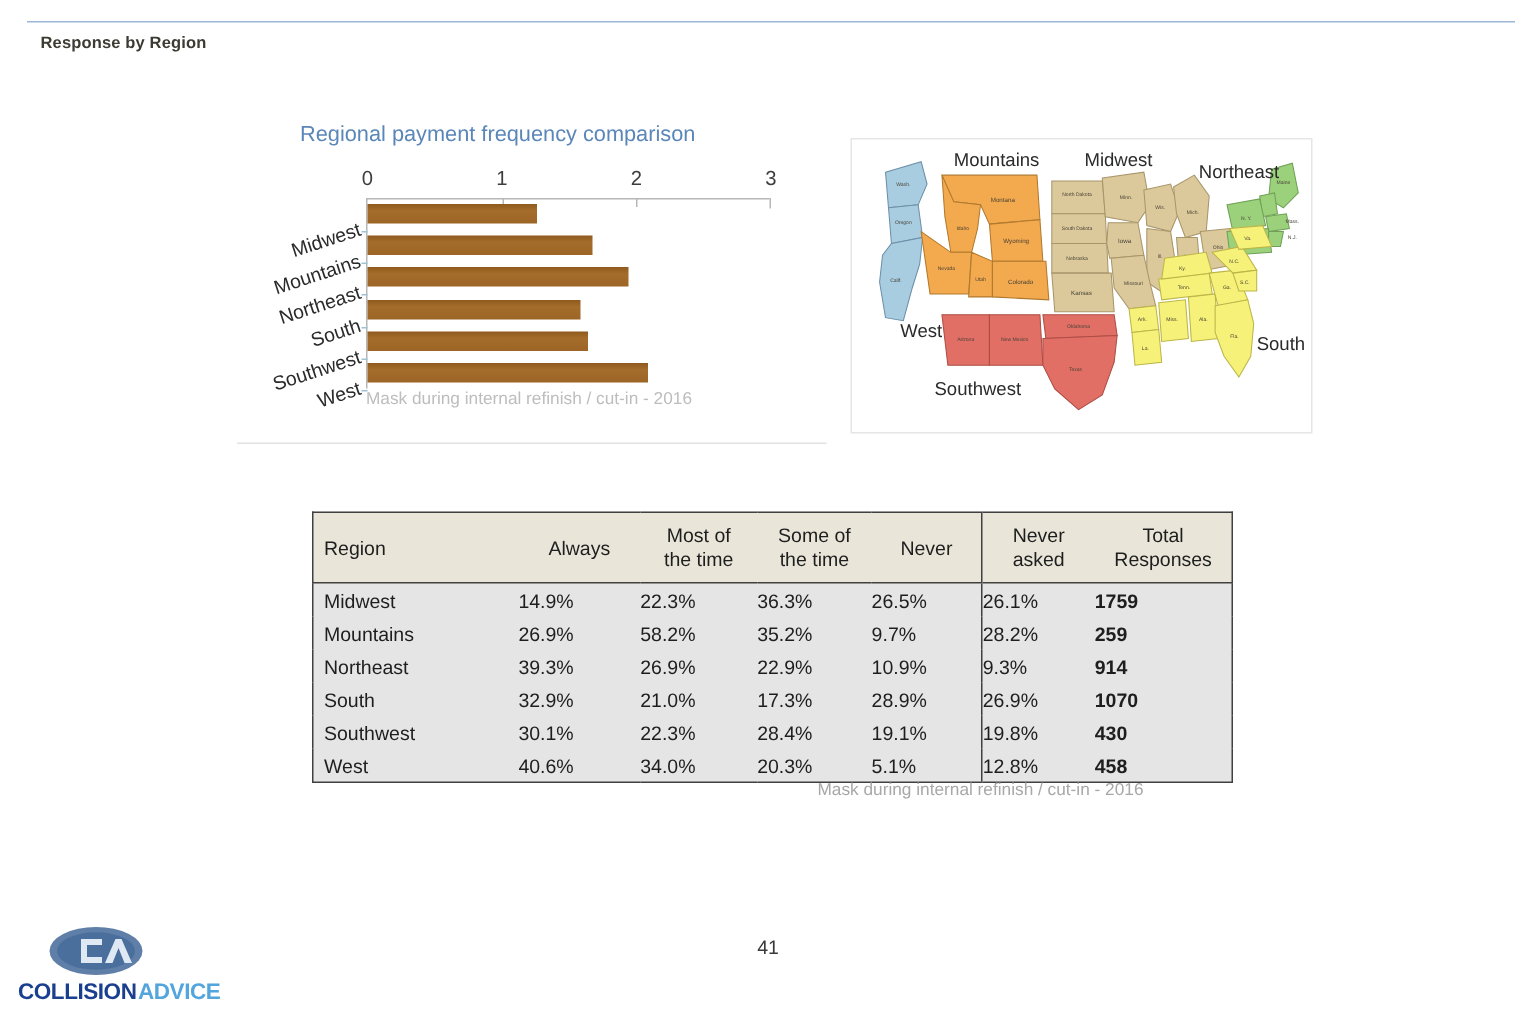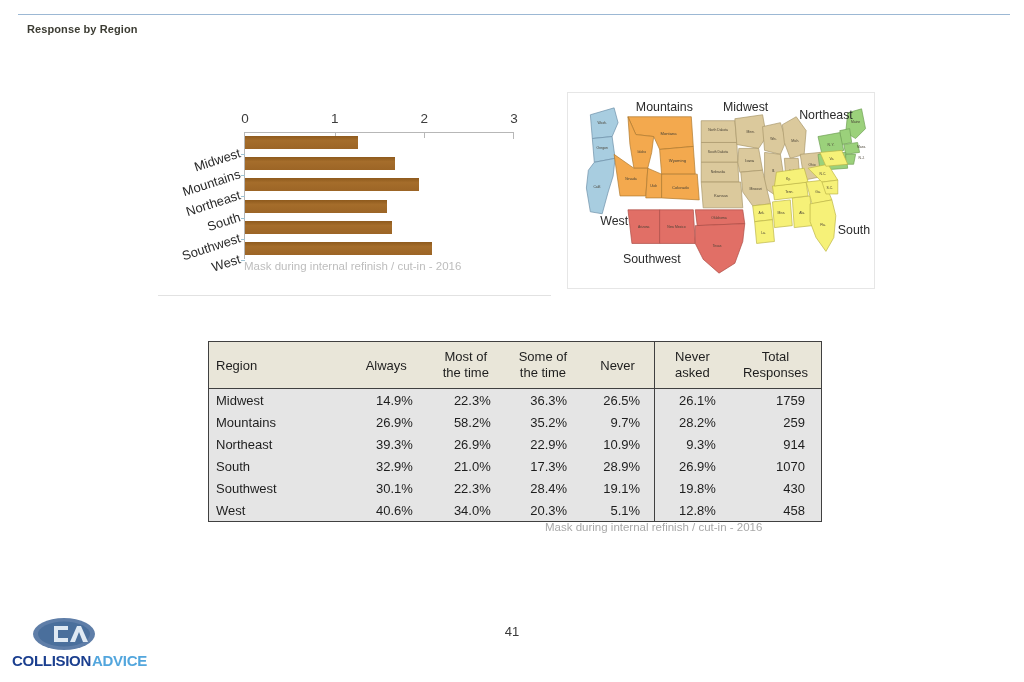--- a/index.html
+++ b/index.html
@@ -187,23 +187,23 @@
   #data-table thead th.edge-right { border-right: 1.6px solid #404040; }
   #data-table tbody td {
     height: 22px;
     vertical-align: middle;
   }
   #data-table tbody td.cell-region {
     text-align: left;
     padding-left: 7px;
     border-left: 1.6px solid #404040;
   }
-  #data-table tbody td.cell-num { text-align: right; padding-right: 14px; }
+  #data-table tbody td.cell-num { text-align: left; padding-right: 14px; }
   #data-table tbody td.sep-left { border-left: 1.6px solid #404040; }
-  #data-table tbody td.edge-right { border-right: 1.6px solid #404040; padding-right: 16px; }
+  #data-table tbody td.edge-right { border-right: 1.6px solid #404040; padding-right: 16px; font-weight: bold; }
   #data-table tbody tr:last-child td { border-bottom: 1.6px solid #404040; }
   .hdr-two-line { display: block; line-height: 1.22; }
 
   #table-caption {
     position: absolute;
     left: 545px;
     top: 521px;
     font-size: 11.5px;
     color: #a8a8a8;
     white-space: nowrap;
@@ -242,20 +242,21 @@
     letter-spacing: -0.3px;
   }
 </style>
 </head>
 <body>
 
 <div id="top-rule"></div>
 <div id="page-title">Response by Region</div>
 
 <div id="chart-block">
+  <div id="chart-title">Regional payment frequency comparison</div>
   <div id="chart-plot">
       <div class="x-tick-label" style="left: 0px; top: -22px;">0</div>
       <div class="x-tick-label" style="left: 89.6667px; top: -22px;">1</div>
       <div class="tickmark" style="left: 89.6667px;"></div>
       <div class="x-tick-label" style="left: 179.333px; top: -22px;">2</div>
       <div class="tickmark" style="left: 179.333px;"></div>
       <div class="x-tick-label" style="left: 269px; top: -22px;">3</div>
       <div class="tickmark right-cap" style="left: 268px;"></div>
       <div class="bar-row" style="top: 0px; width: 269px;">
         <div class="bar" style="width: 112.98px;"></div>

